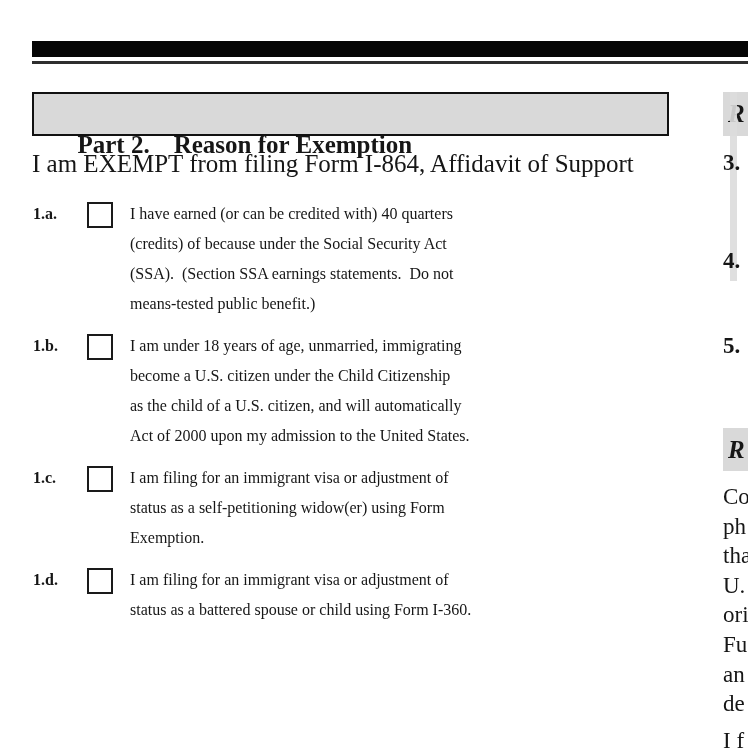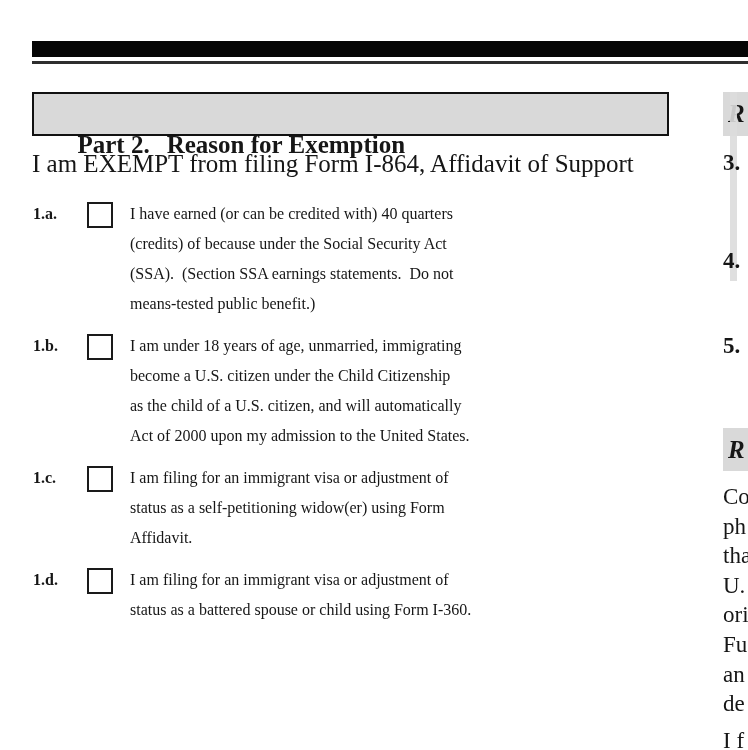--- a/index.html
+++ b/index.html
@@ -47,21 +47,21 @@
     width: 637px;
     height: 44px;
     background: #d9d9d9;
     border: 2px solid #111111;
     padding: 6px 0 0 6px;
     font-weight: bold;
     font-size: 25px;
     line-height: 30px;
     white-space: pre;
   }
-  .part-header .part-label { margin-right: 17px; }
+  .part-header .part-label { margin-right: 24px; }
 
   .intro {
     margin-top: 13px;
     font-size: 25px;
     line-height: 30px;
   }
   .tline { white-space: pre; }
 
   .item {
     position: relative;
@@ -188,21 +188,21 @@
       <div class="tline">become a U.S. citizen under the Child Citizenship</div>
       <div class="tline">as the child of a U.S. citizen, and will automatically</div>
       <div class="tline">Act of 2000 upon my admission to the United States.</div>
     </div>
 
     <div class="item">
       <span class="item-label">1.c.</span>
       <span class="checkbox" role="checkbox" aria-checked="false"></span>
       <div class="tline">I am filing for an immigrant visa or adjustment of</div>
       <div class="tline">status as a self-petitioning widow(er) using Form</div>
-      <div class="tline">Affidavit.</div>
+      <div class="tline">Exemption.</div>
     </div>
 
     <div class="item">
       <span class="item-label">1.d.</span>
       <span class="checkbox" role="checkbox" aria-checked="false"></span>
       <div class="tline">I am filing for an immigrant visa or adjustment of</div>
       <div class="tline">status as a battered spouse or child using Form I-360.</div>
     </div>
 
   </div>

